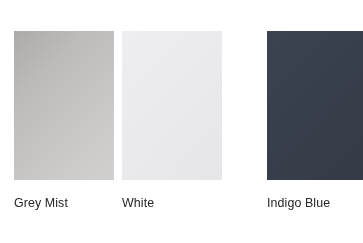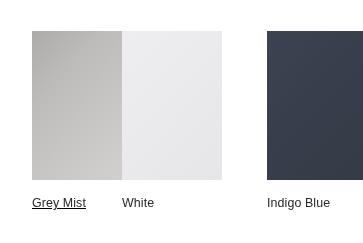--- a/index.html
+++ b/index.html
@@ -34,21 +34,21 @@
     font-family: "Liberation Sans", "DejaVu Sans", sans-serif;
     font-size: 13.5px;
     line-height: 14px;
     letter-spacing: 0.1px;
     color: #262626;
     white-space: nowrap;
     transform: scaleX(0.92);
     transform-origin: left center;
   }
   
-  #group-0 { left: 32px; text-decoration: underline; }
+  #group-0 { left: 14px; }
   #group-1 { left: 122px; }
   #group-2 { left: 247px; padding-left: 20px; }
 
   
   #chip-0 {
     background: linear-gradient(134deg, #ACABA9 0%, #BCBBB9 28%, #C6C5C3 58%, #CECDCB 84%, #D1D0CE 100%);
   }
   #chip-1 {
     background: linear-gradient(134deg, #EEEEF0 0%, #EBEBED 40%, #E8E8EA 75%, #E6E6E9 100%);
   }

